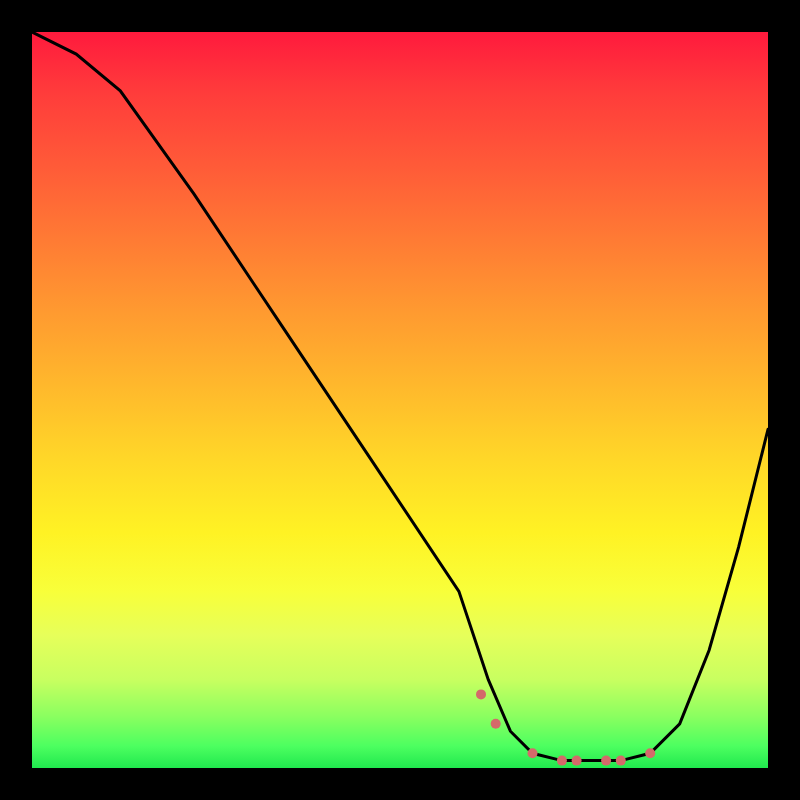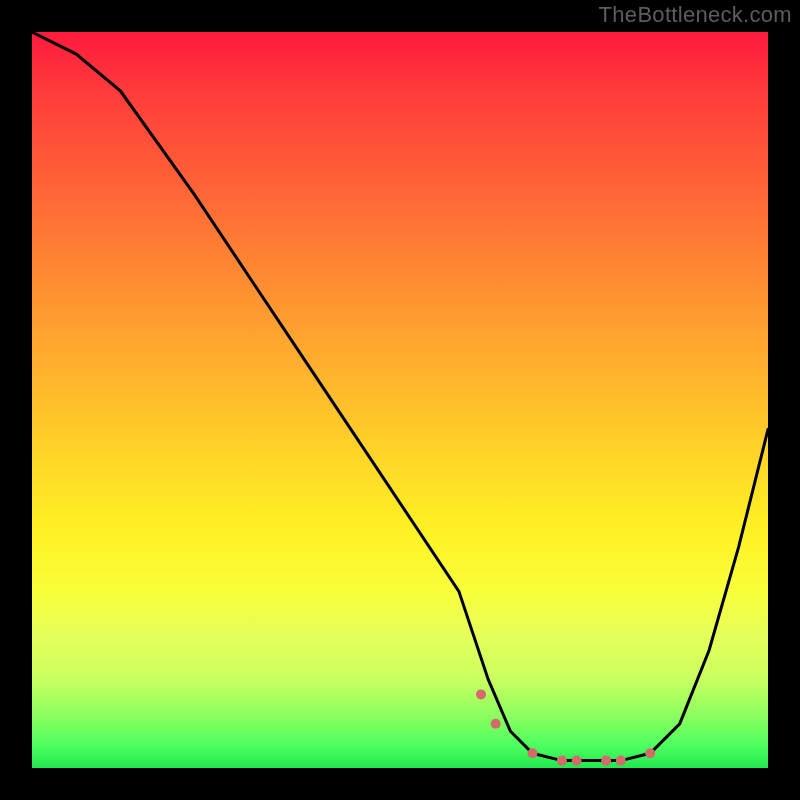--- a/index.html
+++ b/index.html
@@ -55,21 +55,20 @@
     left: 0;
     top: 0;
     width: 736px;
     height: 736px;
   }
 </style>
 </head>
 <body>
 
 <div class="frame">
-  <div class="watermark">TheBottleneck.com</div>
 
   <div class="plot">
     <svg class="curve" viewBox="0 0 736 736" preserveAspectRatio="none">
       <path fill="none" stroke="#000000" stroke-width="3" stroke-linecap="round" d="M0.0 0.0 L44.2 22.1 L88.3 58.9 L161.9 161.9 L250.2 294.4 L338.6 426.9 L426.9 559.4 L456.3 647.7 L478.4 699.2 L500.5 721.3 L529.9 728.6 L559.4 728.6 L588.8 728.6 L618.2 721.3 L647.7 691.8 L677.1 618.2 L706.6 515.2 L736.0 397.4"></path>
       <g>
           <circle cx="449.0" cy="662.4" r="5" fill="#d46a6a"></circle>
           <circle cx="463.7" cy="691.8" r="5" fill="#d46a6a"></circle>
           <circle cx="500.5" cy="721.3" r="5" fill="#d46a6a"></circle>
           <circle cx="529.9" cy="728.6" r="5" fill="#d46a6a"></circle>
           <circle cx="544.6" cy="728.6" r="5" fill="#d46a6a"></circle>

